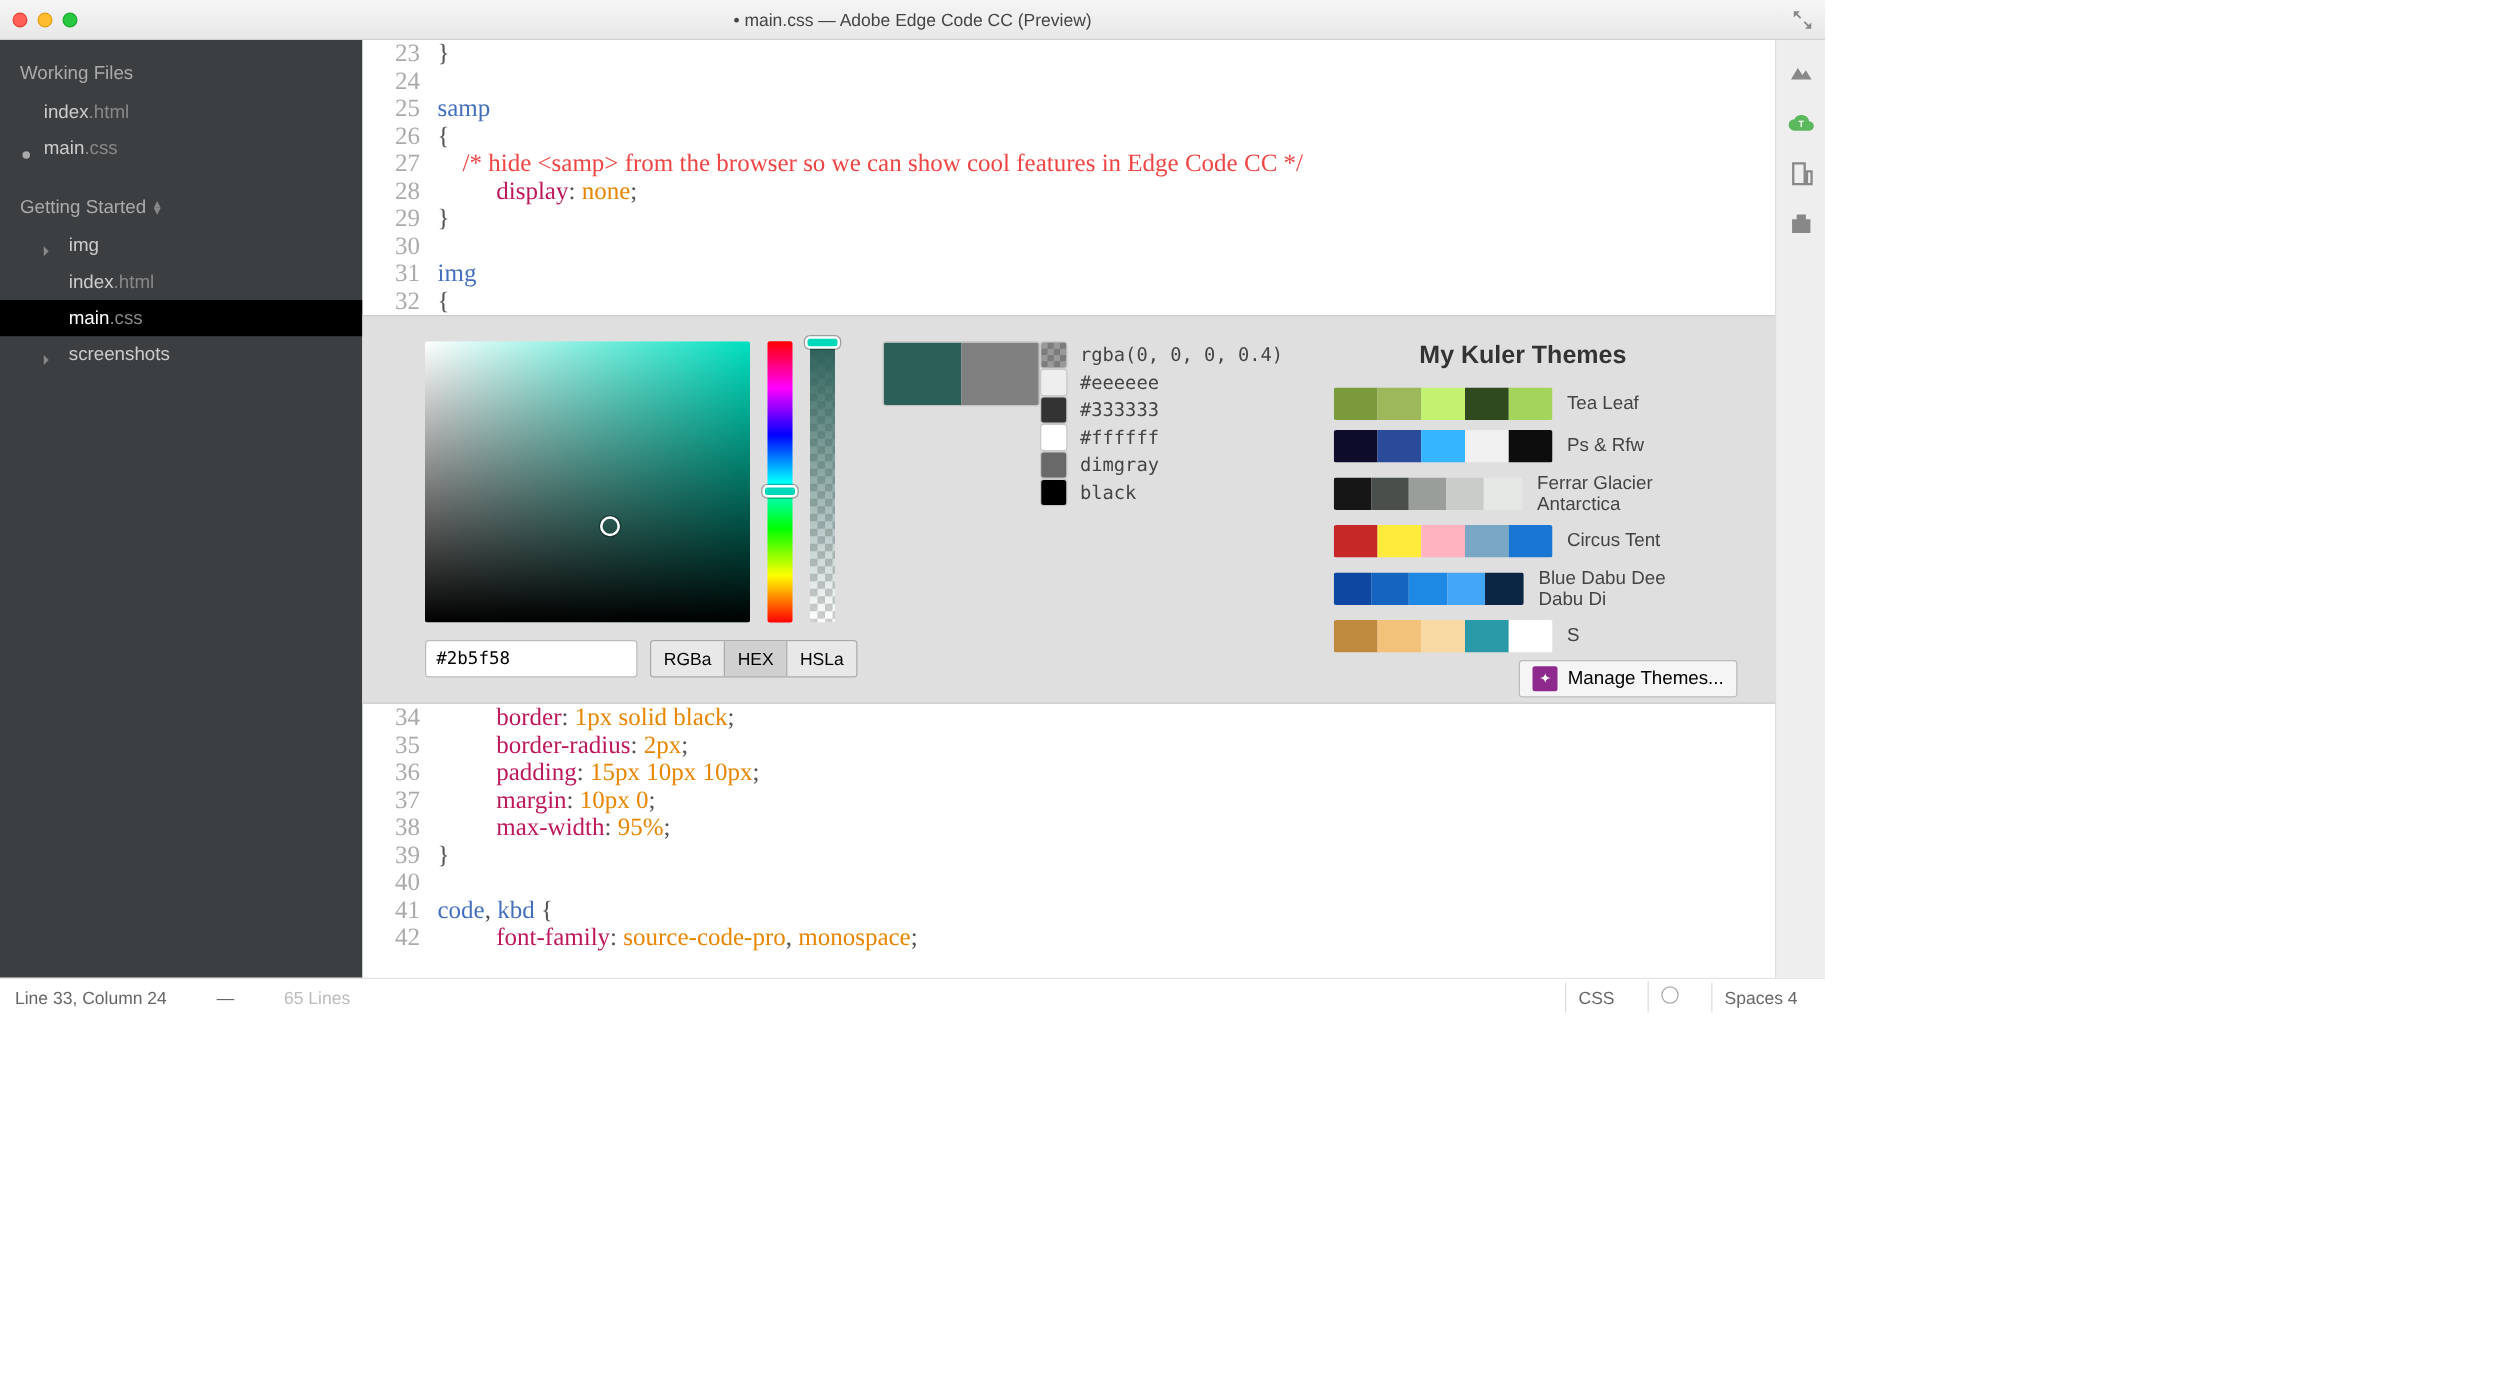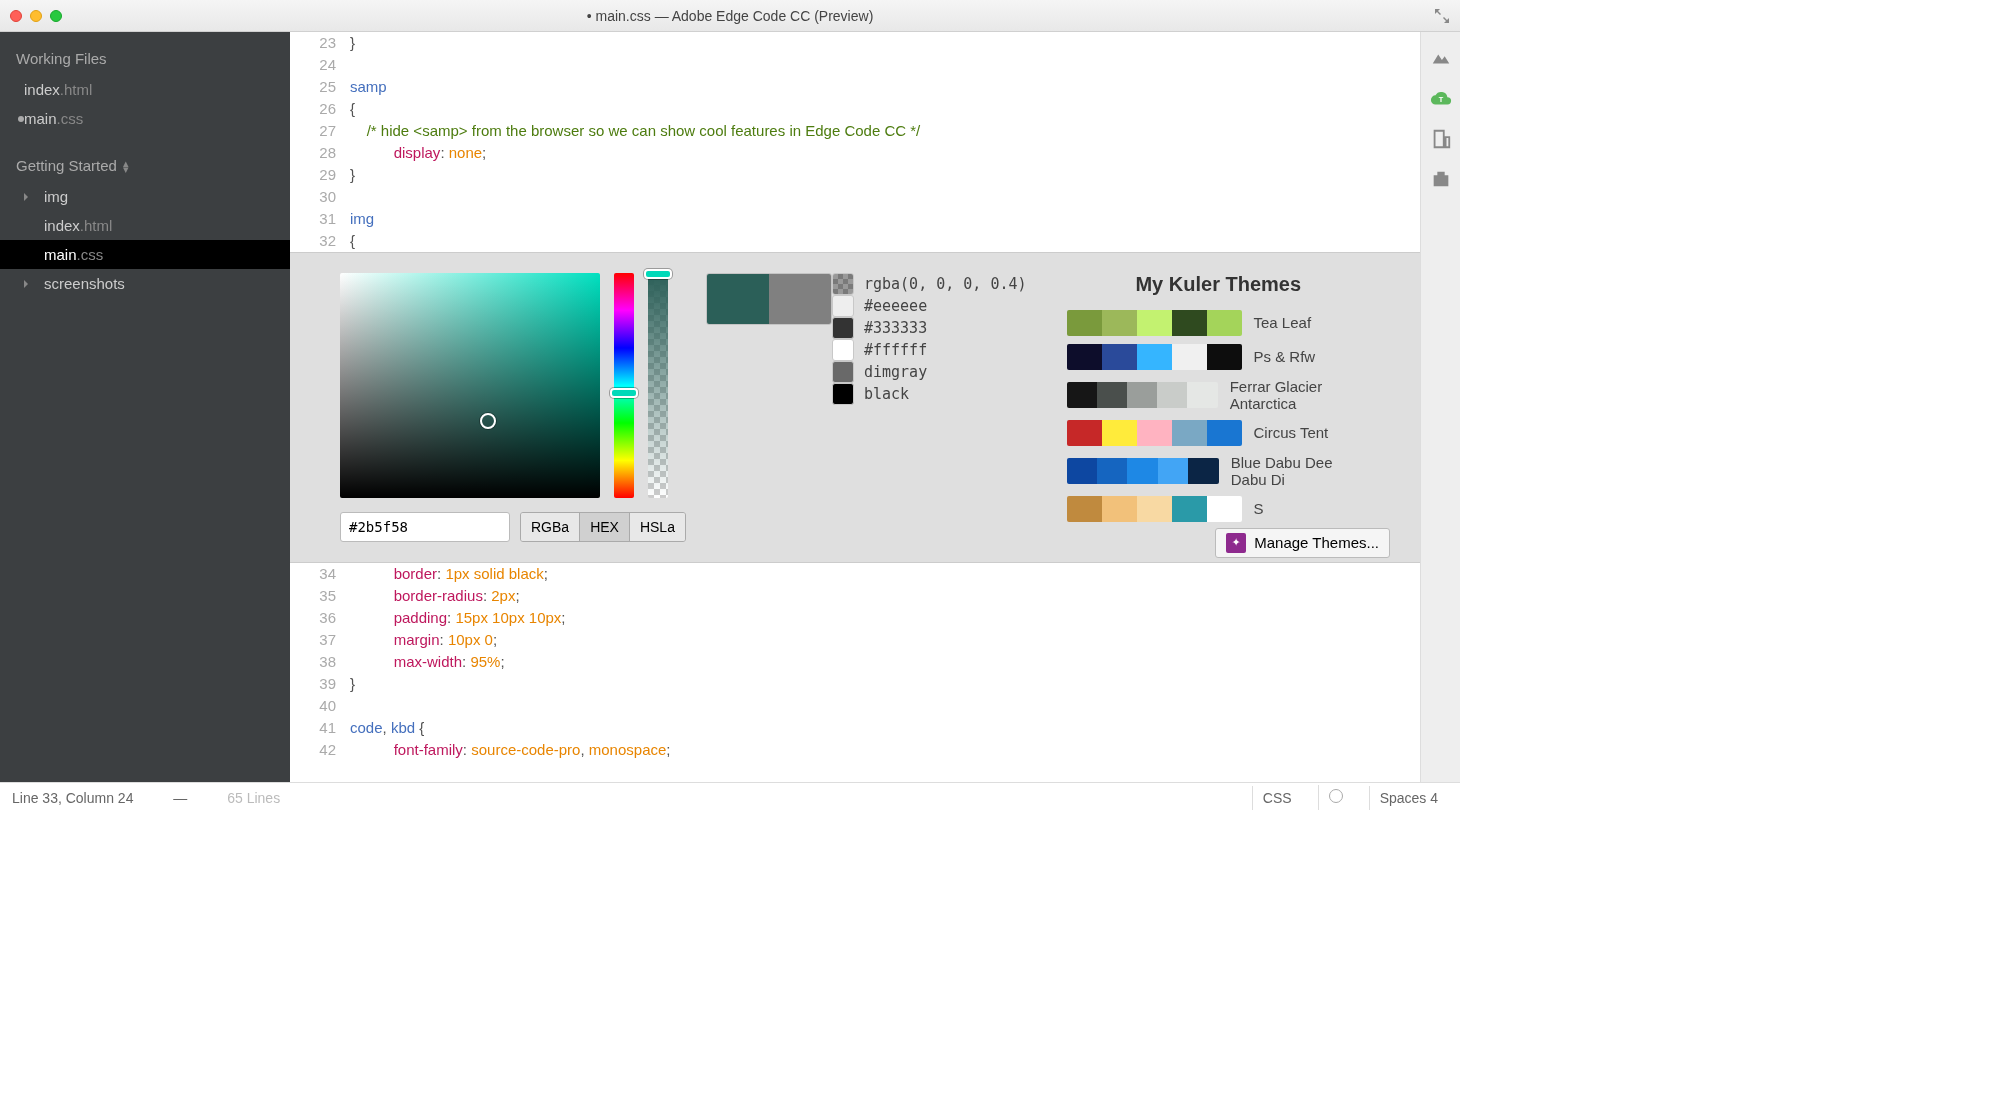--- a/index.html
+++ b/index.html
@@ -8,35 +8,35 @@
 .traffic { display: flex; gap: 8px; }
 .tl { width: 12px; height: 12px; border-radius: 50%; }
 .tl.red { background: #ff5f57; border: 1px solid #e14338; }
 .tl.yel { background: #ffbd2e; border: 1px solid #e1a116; }
 .tl.grn { background: #28c940; border: 1px solid #17a82c; }
 .title { position: absolute; left: 50%; transform: translateX(-50%); font-size: 14px; color: #444; }
 .expand-icon { margin-left: auto; width: 16px; height: 16px; }
 .app { display: flex; height: 750px; }
 .sidebar { width: 290px; background: #3c3f41; color: #bbb; font-size: 15px; padding-top: 10px; }
 .sb-sect { padding: 8px 16px; color: #aaa; font-size: 15px; display: flex; align-items: center; gap: 6px; }
-.sb-item { padding: 6px 16px 6px 24px; color: #ccc; display: flex; align-items: center; gap: 8px; position: relative; }
+.sb-item { padding: 6px 16px 6px 35px; color: #ccc; display: flex; align-items: flex-end; gap: 8px; position: relative; }
 .sb-item.dot::before { content: ""; position: absolute; left: 18px; width: 6px; height: 6px; border-radius: 50%; background: #aaa; }
 .sb-item.active { background: #000; color: #fff; }
 .sb-item.active::after { content: ""; position: absolute; right: -10px; top: 50%; transform: translateY(-50%); border: 10px solid transparent; border-left-color: #000; }
 .sb-tri { display: inline-block; width: 0; height: 0; border: 4px solid transparent; border-left-color: #888; margin-right: 4px; }
 .editor { flex: 1; background: #fff; position: relative; display: flex; flex-direction: column; }
-.code-area { flex: 1; overflow: hidden; font-family: Liberation Sans, sans-serif; font-size: 15px; line-height: 22px; }
+.code-area { flex: 1; overflow: hidden; font-family: Liberation Serif, serif; font-size: 20px; line-height: 22px; }
 .ln { display: flex; }
 .gut { width: 60px; text-align: right; padding-right: 14px; color: #aaa; user-select: none; }
 .src { flex: 1; white-space: pre; }
 .kw { color: #446fbd; }
 .prop { color: #be185d; margin-left: 27px; }
 .val { color: #e88501; }
 .num { color: #e88501; }
-.com { color: #4d7c0f; }
+.com { color: #ef4444; }
 .punct { color: #535353; }
 .colorpanel { background: #dfdfdf; padding: 20px 50px; display: flex; gap: 20px; border-top: 1px solid #ccc; border-bottom: 1px solid #ccc; }
 .cp-left { display: flex; flex-direction: column; gap: 14px; }
 .cp-top { display: flex; gap: 14px; }
 .satval { width: 260px; height: 225px; background: linear-gradient(to top, #000, transparent), linear-gradient(to right, #fff, #00e0c0); position: relative; border-radius: 2px; }
 .satval .handle { position: absolute; left: 140px; top: 140px; width: 16px; height: 16px; border: 2px solid #fff; border-radius: 50%; box-shadow: 0 0 0 1px rgba(0,0,0,.3); }
 .hue { width: 20px; height: 225px; background: linear-gradient(red,magenta,blue,cyan,lime,yellow,red); border-radius: 2px; position: relative; }
 .alpha { width: 20px; height: 225px; border-radius: 2px; position: relative; background-image: linear-gradient(#2b5f58, transparent), linear-gradient(45deg,#ccc 25%,transparent 25%,transparent 75%,#ccc 75%),linear-gradient(45deg,#ccc 25%,#fff 25%,#fff 75%,#ccc 75%); background-size: 100% 100%, 12px 12px, 12px 12px; background-position: 0 0, 0 0, 6px 6px; }
 .slider-h { position: absolute; left: -4px; width: 28px; height: 10px; border: 2px solid #fff; border-radius: 4px; background: #00d9b9; box-shadow: 0 0 0 1px rgba(0,0,0,.3); }
 .hex-row { display: flex; gap: 10px; }

